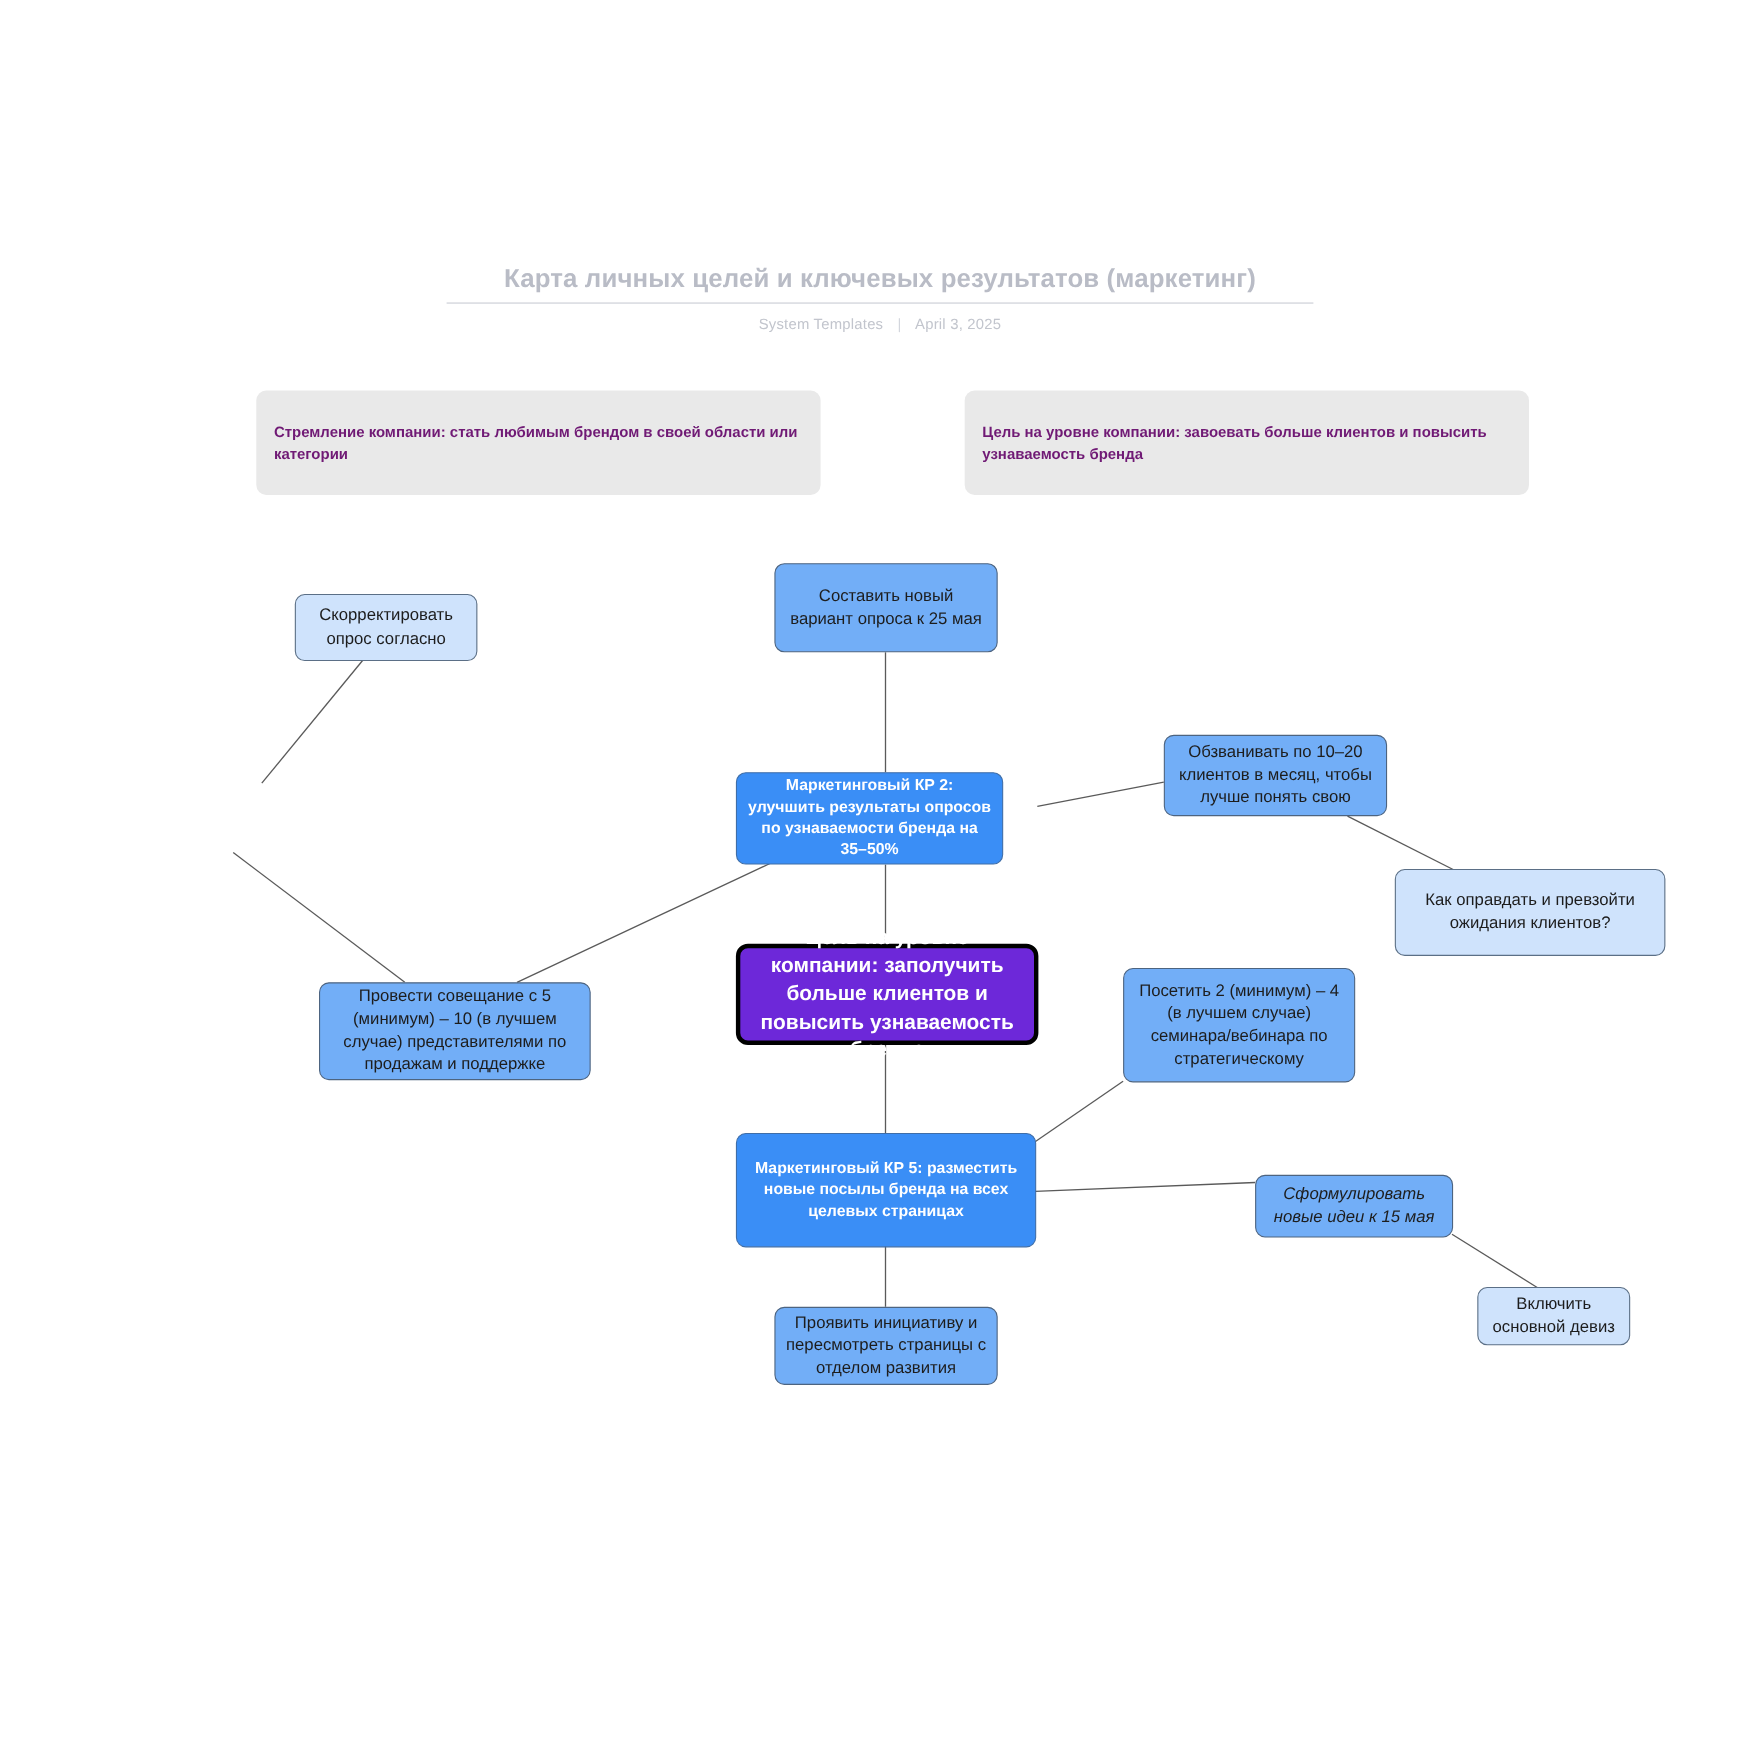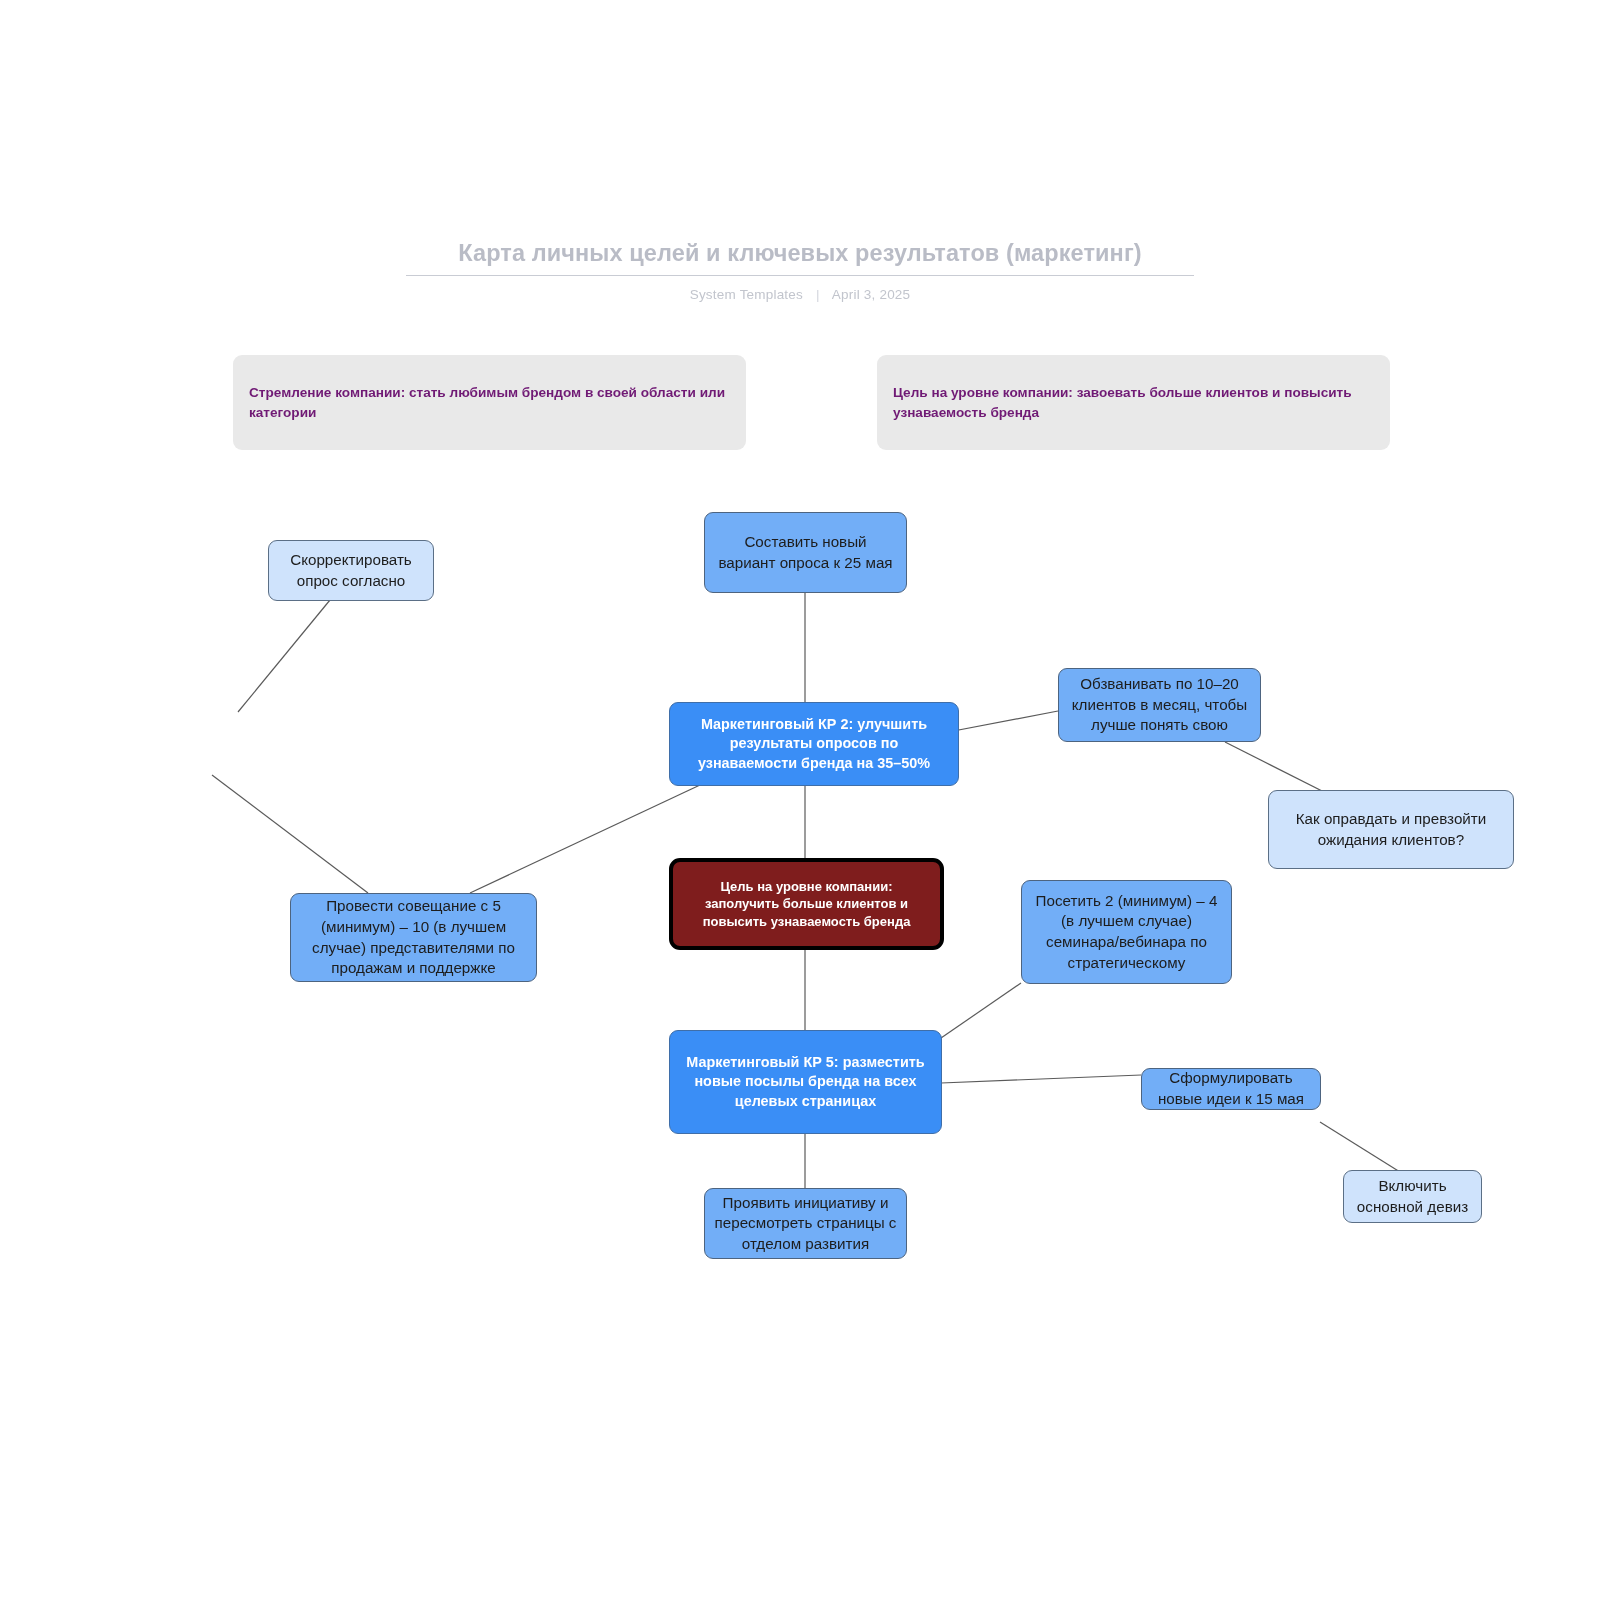--- a/index.html
+++ b/index.html
@@ -109,24 +109,24 @@
   
   .node.strong {
     background: #3a8ef6;
     border: 1.4px solid #3f6ea8;
     color: #ffffff;
     font-size: 14.4px;
     font-weight: bold;
   }
   
   .node.root {
-    background: #7f1d1d;
+    background: #6d28d9;
     border: 4px solid #000000;
     color: #ffffff;
-    font-size: 13px;
+    font-size: 19px;
     font-weight: bold;
     border-radius: 11px;
   }
 </style>
 </head>
 <body>
 
 <div id="canvas">
 
   <div id="header">
@@ -162,21 +162,21 @@
 
     <line x1="1021" y1="983" x2="941" y2="1038"></line>
     <line x1="941" y1="1083" x2="1141" y2="1075"></line>
     <line x1="1320" y1="1122" x2="1400" y2="1172"></line>
   </svg>
 
   <div class="node medium" style="left:704px; top:512px; width:203px; height:81px;">
     <span>Составить новый вариант опроса к 25 мая</span>
   </div>
 
-  <div class="node strong" style="left:669px; top:702px; width:290px; height:84px;">
+  <div class="node strong" style="left:669px; top:702px; width:243px; height:84px;">
     <span>Маркетинговый КР 2: улучшить результаты опросов по узнаваемости бренда на 35–50%</span>
   </div>
 
   <div class="node root" style="left:669px; top:858px; width:275px; height:92px;">
     <span>Цель на уровне компании: заполучить больше клиентов и повысить узнаваемость бренда</span>
   </div>
 
   <div class="node strong" style="left:669px; top:1030px; width:273px; height:104px;">
     <span>Маркетинговый КР 5: разместить новые посылы бренда на всех целевых страницах</span>
   </div>
@@ -199,21 +199,21 @@
   </div>
 
   <div class="node light" style="left:1268px; top:790px; width:246px; height:79px;">
     <span>Как оправдать и превзойти ожидания клиентов?</span>
   </div>
 
   <div class="node medium" style="left:1021px; top:880px; width:211px; height:104px;">
     <span>Посетить 2 (минимум) – 4 (в лучшем случае) семинара/вебинара по стратегическому</span>
   </div>
 
-  <div class="node medium" style="left:1141px; top:1068px; width:180px; height:42px;">
+  <div class="node medium" style="left:1141px; top:1068px; width:180px; height:57px;font-style:italic;">
     <span>Сформулировать новые идеи к 15 мая</span>
   </div>
 
   <div class="node light" style="left:1343px; top:1170px; width:139px; height:53px;">
     <span>Включить основной девиз</span>
   </div>
 
 </div>
 
 </body></html>

